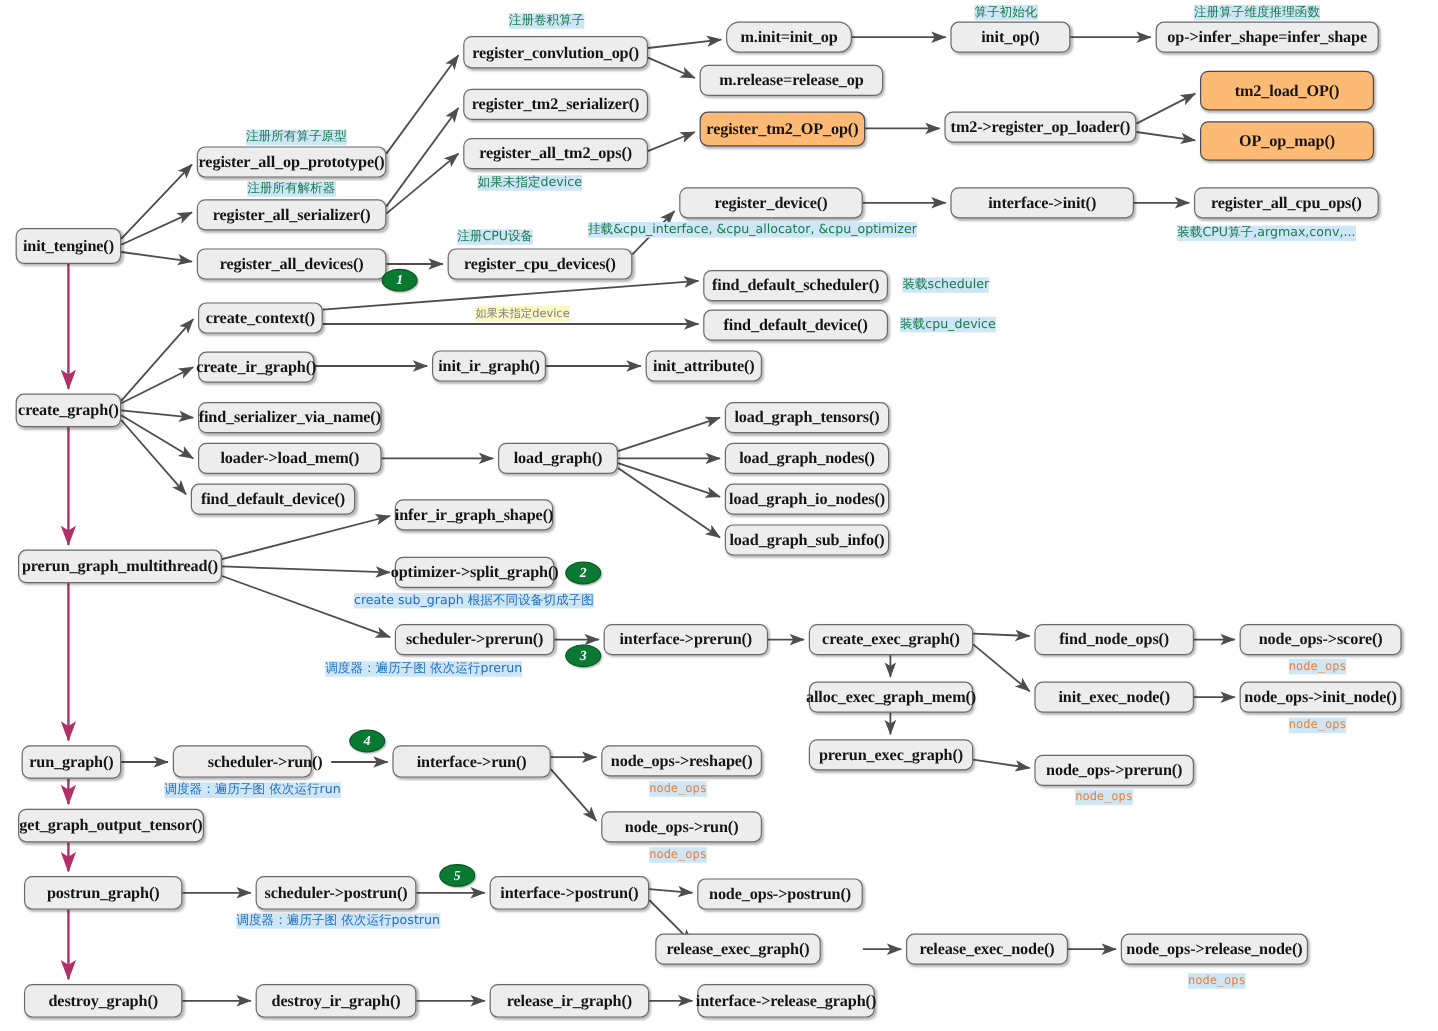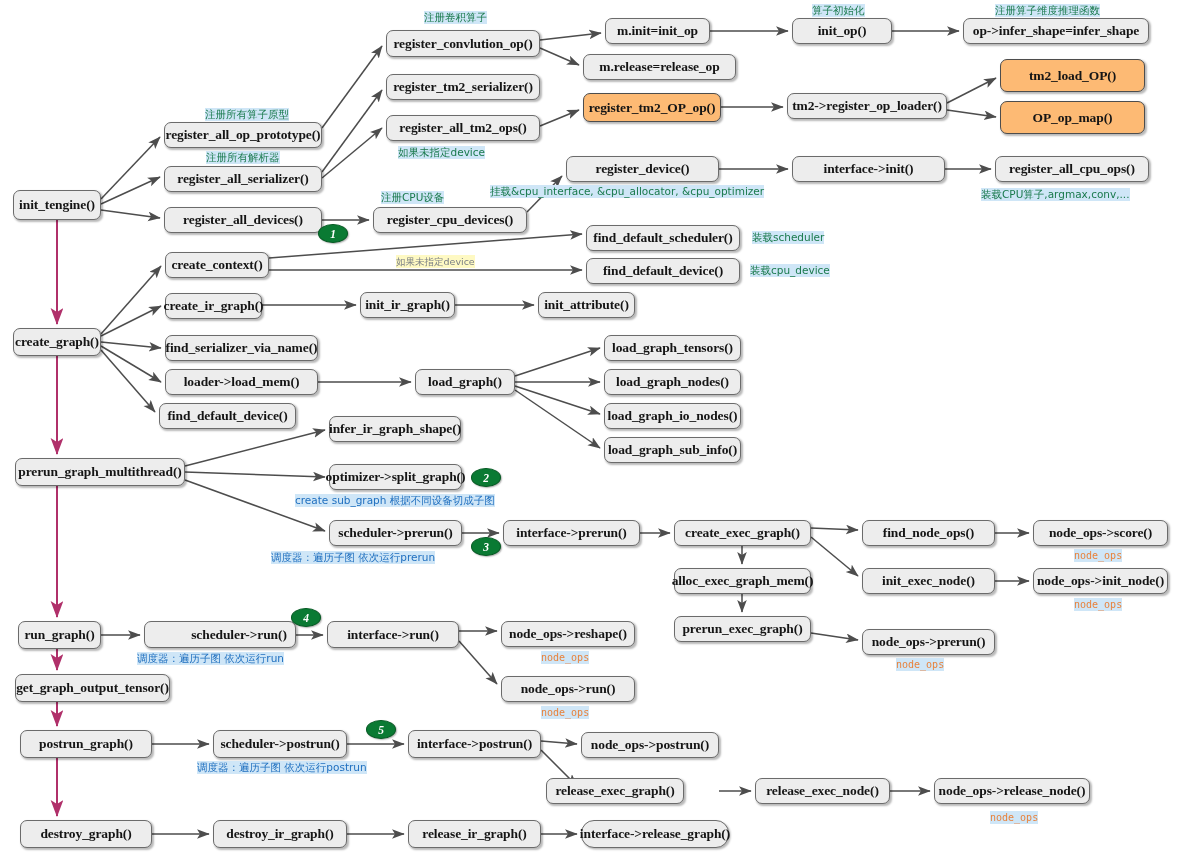--- a/index.html
+++ b/index.html
@@ -159,21 +159,21 @@
 
   <div id="nodes-layer">
       <div class="node" style="left: 13px; top: 190px; width: 88px; height: 30px;">init_tengine()</div>
       <div class="node" style="left: 164px; top: 122px; width: 158px; height: 26px;">register_all_op_prototype()</div>
       <div class="node" style="left: 164px; top: 166px; width: 158px; height: 26px;">register_all_serializer()</div>
       <div class="node" style="left: 164px; top: 207px; width: 158px; height: 26px;">register_all_devices()</div>
       <div class="node" style="left: 386px; top: 30px; width: 154px; height: 27px;">register_convlution_op()</div>
       <div class="node" style="left: 386px; top: 74px; width: 154px; height: 26px;">register_tm2_serializer()</div>
       <div class="node" style="left: 386px; top: 115px; width: 154px; height: 26px;">register_all_tm2_ops()</div>
       <div class="node" style="left: 373px; top: 207px; width: 154px; height: 26px;">register_cpu_devices()</div>
-      <div class="node" style="left: 605px; top: 18px; width: 105px; height: 26px;">m.init=init_op</div>
+      <div class="node" style="left: 605px; top: 18px; width: 105px; height: 26px; border-radius: 11px;">m.init=init_op</div>
       <div class="node" style="left: 583px; top: 54px; width: 153px; height: 26px;">m.release=release_op</div>
       <div class="node cyan" style="left: 583px; top: 93px; width: 138px; height: 29px;">register_tm2_OP_op()</div>
       <div class="node" style="left: 792px; top: 18px; width: 100px; height: 26px;">init_op()</div>
       <div class="node" style="left: 963px; top: 18px; width: 186px; height: 26px;">op-&gt;infer_shape=infer_shape</div>
       <div class="node" style="left: 787px; top: 93px; width: 160px; height: 26px;">tm2-&gt;register_op_loader()</div>
       <div class="node cyan" style="left: 1000px; top: 59px; width: 145px; height: 33px;">tm2_load_OP()</div>
       <div class="node cyan" style="left: 1000px; top: 101px; width: 145px; height: 33px;">OP_op_map()</div>
       <div class="node" style="left: 566px; top: 156px; width: 153px; height: 26px;">register_device()</div>
       <div class="node" style="left: 792px; top: 156px; width: 153px; height: 26px;">interface-&gt;init()</div>
       <div class="node" style="left: 995px; top: 156px; width: 154px; height: 26px;">register_all_cpu_ops()</div>
@@ -199,36 +199,36 @@
       <div class="node" style="left: 503px; top: 520px; width: 137px; height: 26px;">interface-&gt;prerun()</div>
       <div class="node" style="left: 674px; top: 520px; width: 137px; height: 26px;">create_exec_graph()</div>
       <div class="node" style="left: 674px; top: 568px; width: 137px; height: 26px;">alloc_exec_graph_mem()</div>
       <div class="node" style="left: 674px; top: 616px; width: 137px; height: 26px;">prerun_exec_graph()</div>
       <div class="node" style="left: 862px; top: 520px; width: 133px; height: 26px;">find_node_ops()</div>
       <div class="node" style="left: 862px; top: 568px; width: 133px; height: 26px;">init_exec_node()</div>
       <div class="node" style="left: 862px; top: 629px; width: 133px; height: 26px;">node_ops-&gt;prerun()</div>
       <div class="node" style="left: 1033px; top: 520px; width: 135px; height: 26px;">node_ops-&gt;score()</div>
       <div class="node" style="left: 1033px; top: 568px; width: 135px; height: 26px;">node_ops-&gt;init_node()</div>
       <div class="node" style="left: 18px; top: 621px; width: 83px; height: 28px;">run_graph()</div>
-      <div class="node" style="left: 144px; top: 621px; width: 152px; height: 27px; padding-left: 38px;">scheduler-&gt;run()</div>
+      <div class="node" style="left: 144px; top: 621px; width: 116px; height: 27px; padding-left: 38px;">scheduler-&gt;run()</div>
       <div class="node" style="left: 327px; top: 621px; width: 132px; height: 27px;">interface-&gt;run()</div>
       <div class="node" style="left: 501px; top: 621px; width: 134px; height: 26px;">node_ops-&gt;reshape()</div>
       <div class="node" style="left: 501px; top: 676px; width: 134px; height: 26px;">node_ops-&gt;run()</div>
       <div class="node" style="left: 15px; top: 674px; width: 155px; height: 28px;">get_graph_output_tensor()</div>
       <div class="node" style="left: 20px; top: 730px; width: 132px; height: 28px;">postrun_graph()</div>
       <div class="node" style="left: 213px; top: 730px; width: 134px; height: 28px;">scheduler-&gt;postrun()</div>
       <div class="node" style="left: 408px; top: 730px; width: 133px; height: 28px;">interface-&gt;postrun()</div>
       <div class="node" style="left: 581px; top: 732px; width: 138px; height: 26px;">node_ops-&gt;postrun()</div>
       <div class="node" style="left: 546px; top: 778px; width: 138px; height: 26px;">release_exec_graph()</div>
       <div class="node" style="left: 755px; top: 778px; width: 135px; height: 26px;">release_exec_node()</div>
       <div class="node" style="left: 934px; top: 778px; width: 156px; height: 26px;">node_ops-&gt;release_node()</div>
       <div class="node" style="left: 20px; top: 820px; width: 132px; height: 28px;">destroy_graph()</div>
       <div class="node" style="left: 213px; top: 820px; width: 134px; height: 28px;">destroy_ir_graph()</div>
       <div class="node" style="left: 408px; top: 820px; width: 133px; height: 28px;">release_ir_graph()</div>
-      <div class="node" style="left: 581px; top: 820px; width: 148px; height: 28px; border-radius: 13px;">interface-&gt;release_graph()</div>
+      <div class="node" style="left: 581px; top: 820px; width: 148px; height: 28px;">interface-&gt;release_graph()</div>
     </div>
   <div id="notes-layer">
       <div class="note " style="left: 424px; top: 11px;">注册卷积算子</div>
       <div class="note " style="left: 812px; top: 4px;">算子初始化</div>
       <div class="note " style="left: 995px; top: 4px;">注册算子维度推理函数</div>
       <div class="note " style="left: 205px; top: 108px;">注册所有算子原型</div>
       <div class="note " style="left: 206px; top: 151px;">注册所有解析器</div>
       <div class="note " style="left: 398px; top: 146px;">如果未指定device</div>
       <div class="note " style="left: 381px; top: 191px;">注册CPU设备</div>
       <div class="note " style="left: 490px; top: 185px;">挂载&amp;cpu_interface, &amp;cpu_allocator, &amp;cpu_optimizer</div>

